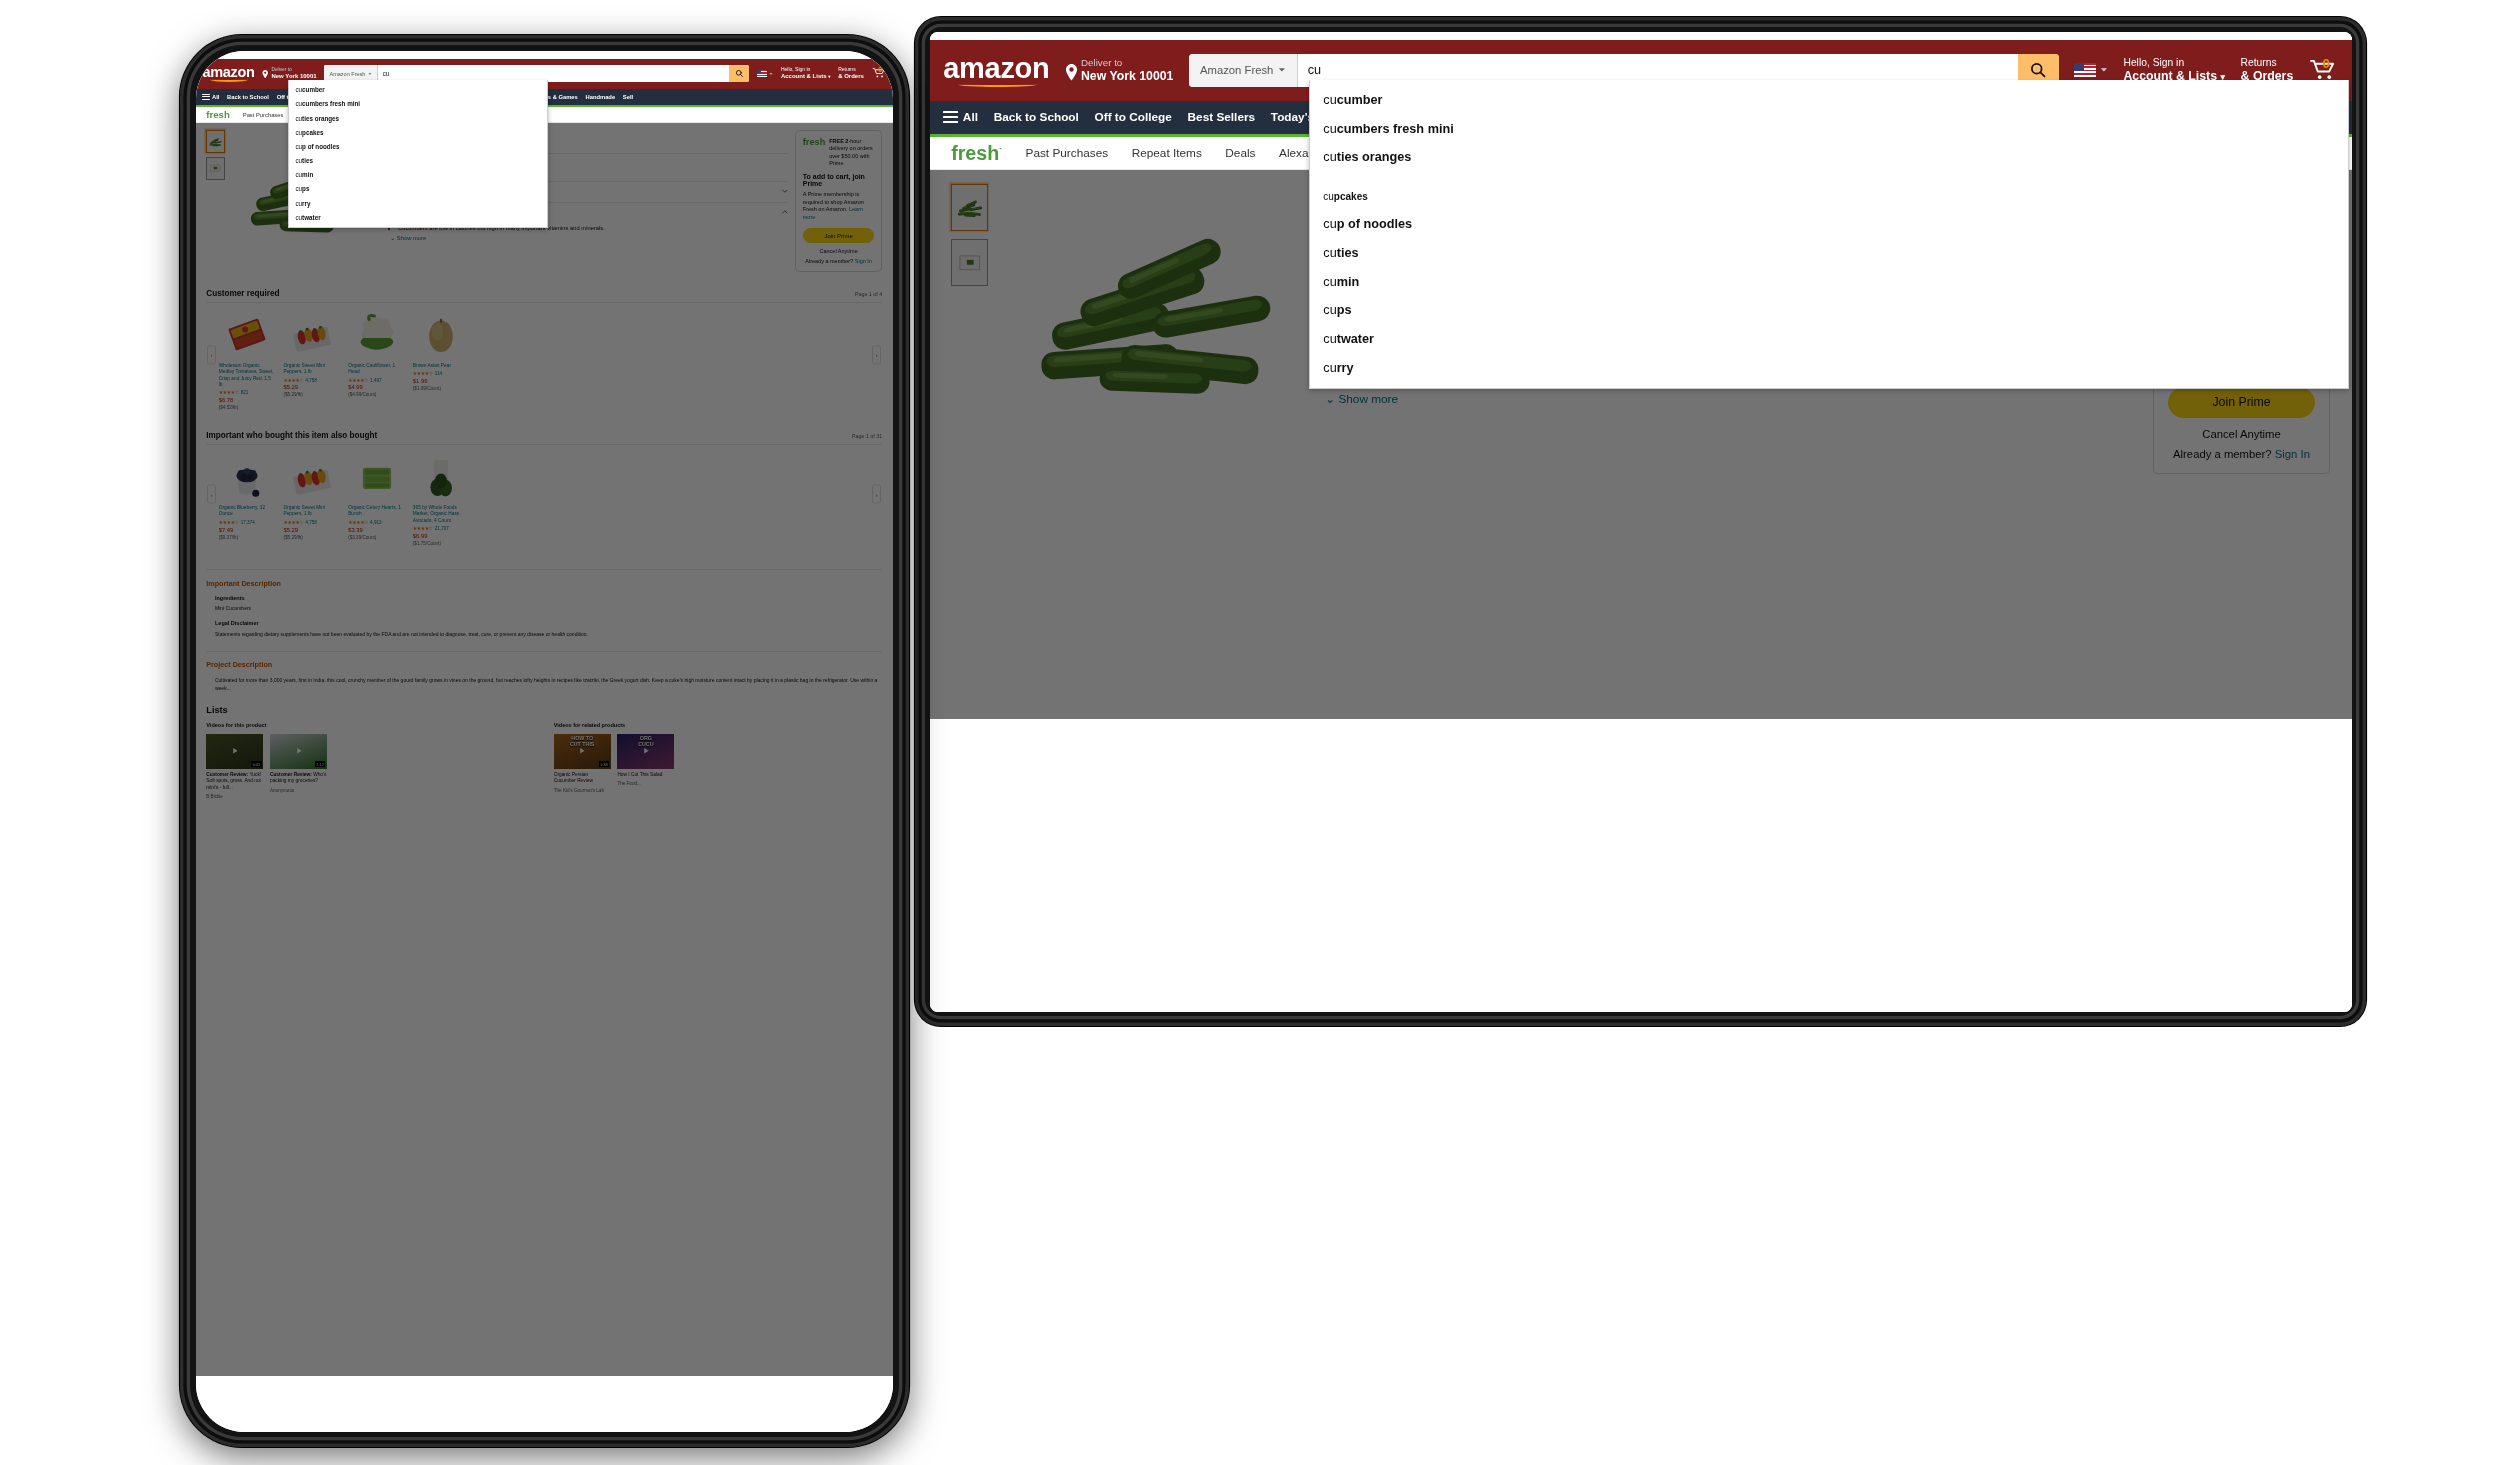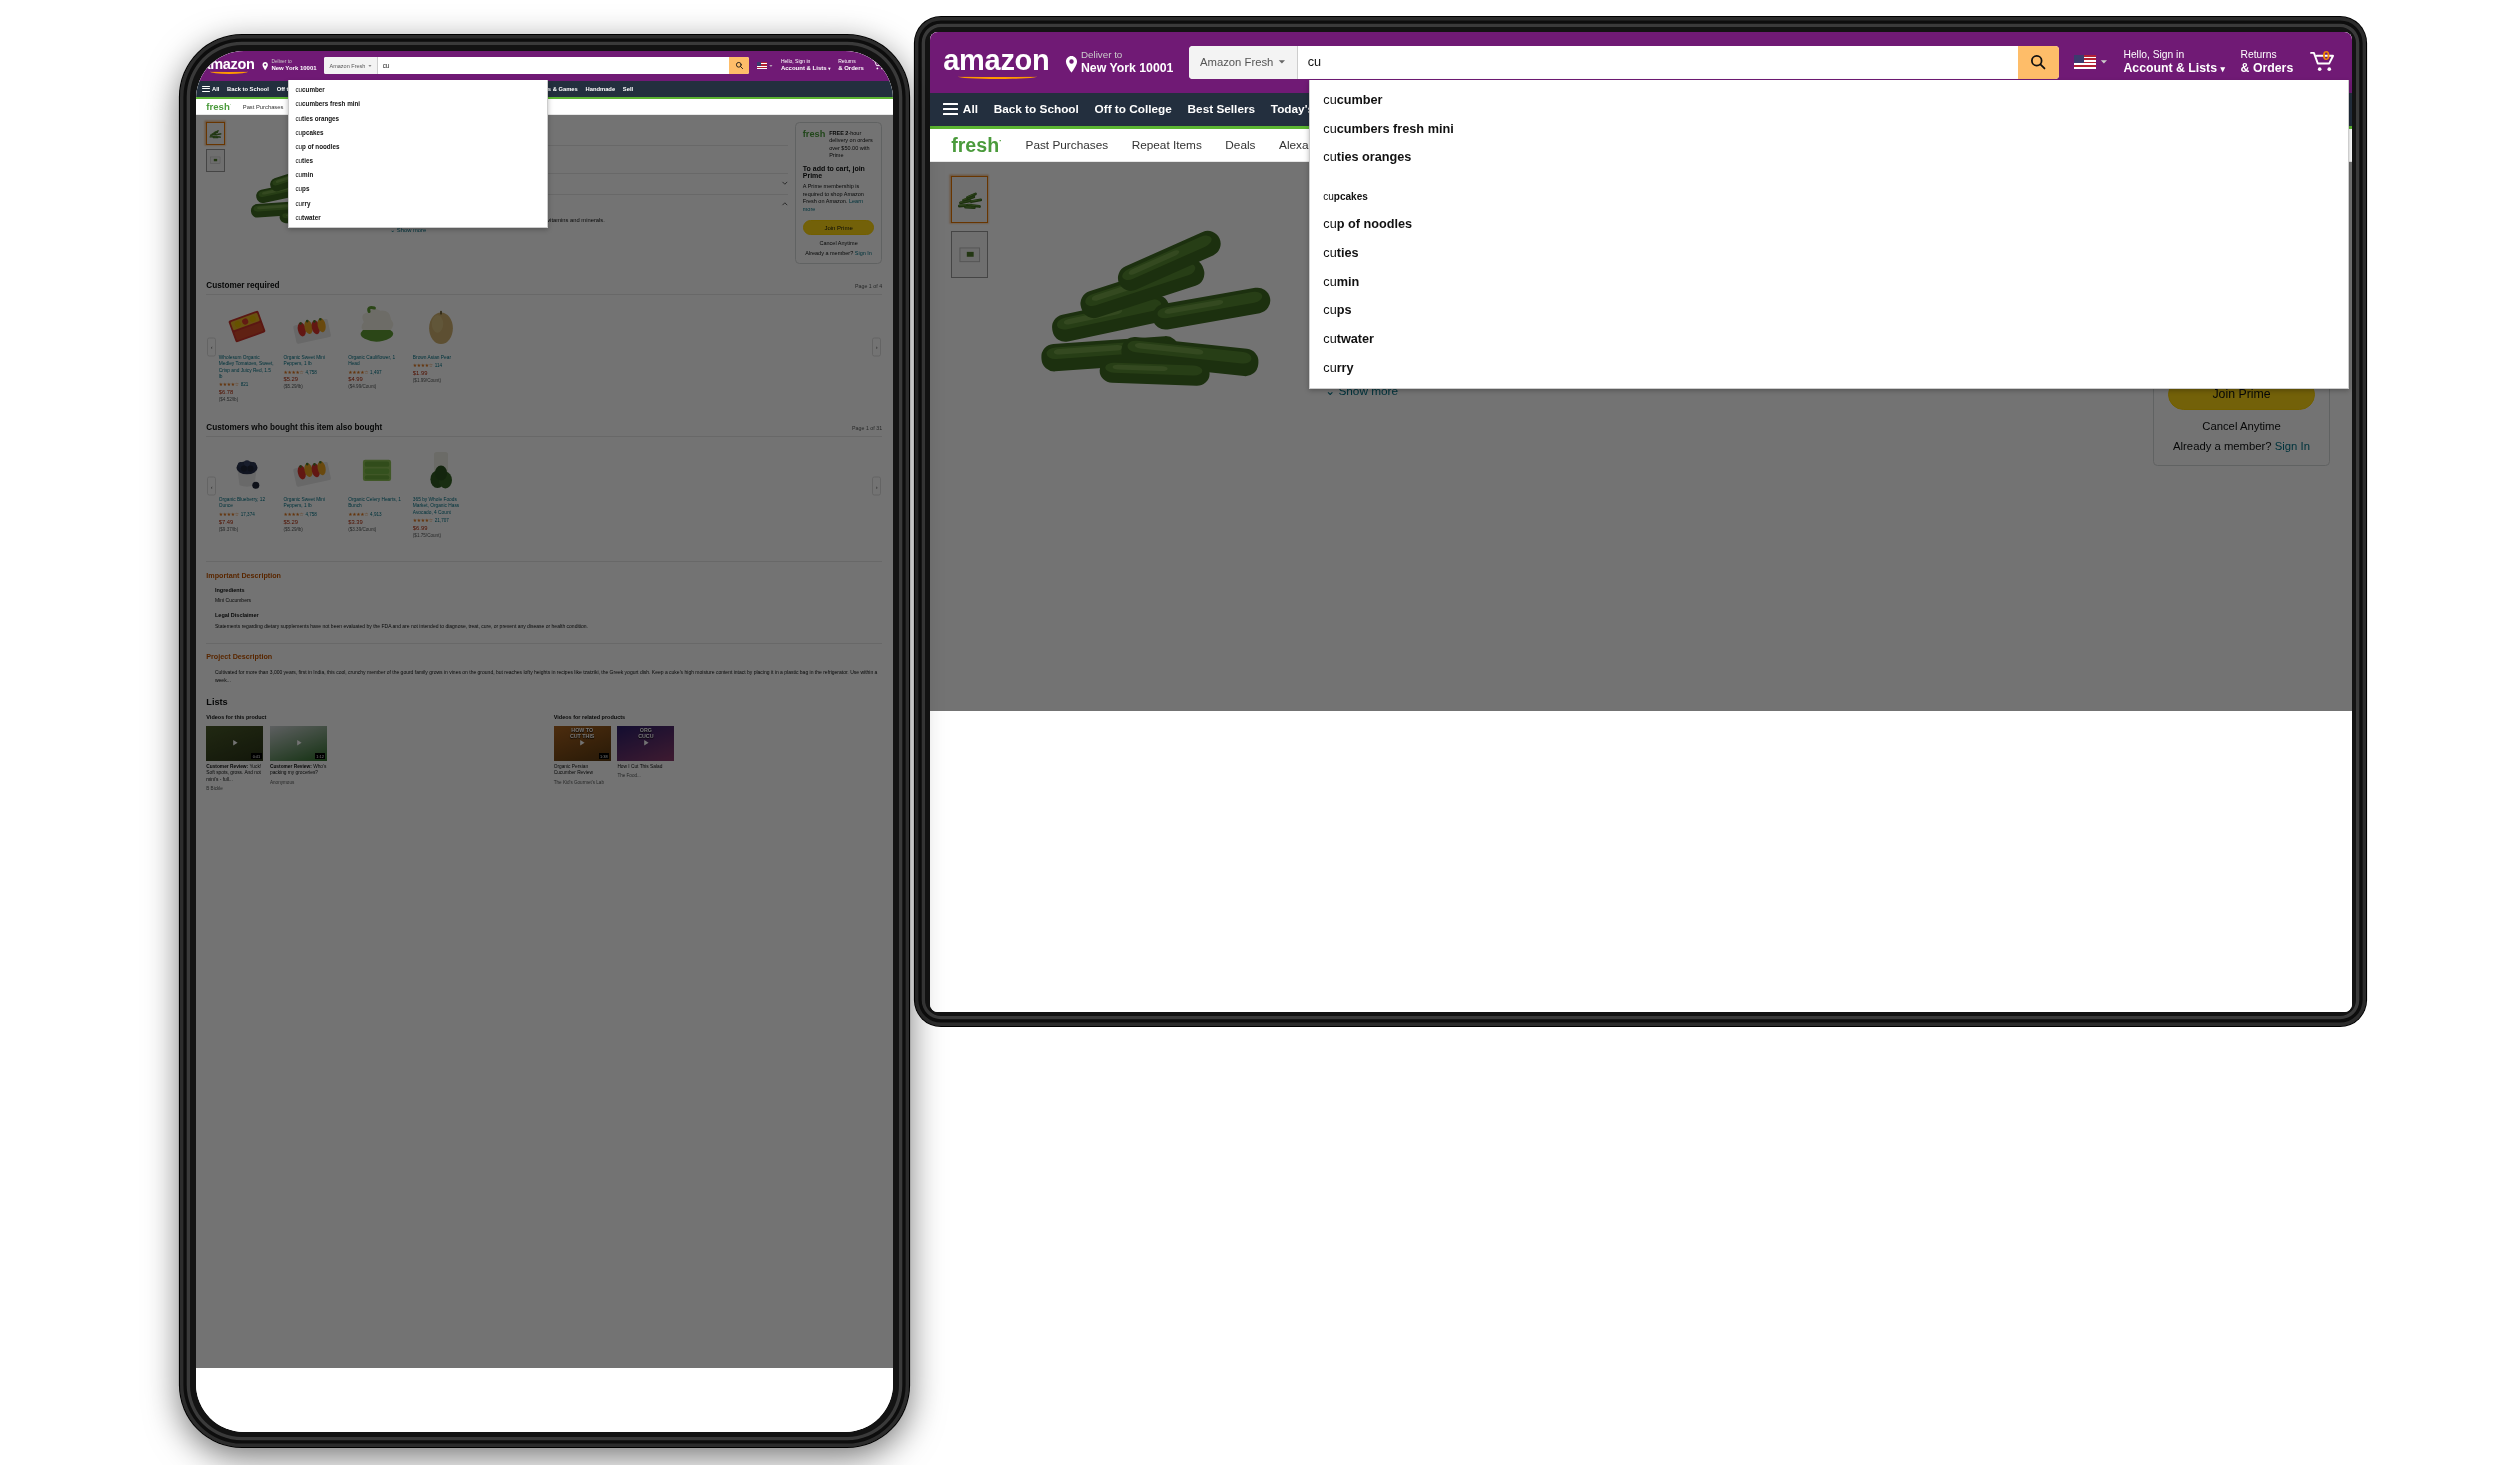--- a/index.html
+++ b/index.html
@@ -40,21 +40,21 @@
   #phone-screen {
     left: 15.7px; top: 15.7px; width: 697px; height: 1381px; border-radius: 48px;
   }
   #phone .notch-cam {
     position:absolute; border-radius:50%; background:#1d1d1d;
     box-shadow: inset 0 0 0 1.7px #2f2f2f;
   }
 
   
   .amz { position:absolute; left:0; top:0; background:#fff; transform-origin: 0 0; }
-  .amz-header { background:#701a75; color:#fff; display:flex; align-items:center; padding:0 7.8px; position:relative; z-index:5; }
+  .amz-header { background:#7f1d1d; color:#fff; display:flex; align-items:center; padding:0 7.8px; position:relative; z-index:5;margin-top:8px; }
   .amz-logo { font-weight:bold; letter-spacing:-0.3px; color:#fff; position:relative; padding-bottom:3.4px; }
   .amz-logo .smile {
     position:absolute; left:14%; bottom:1.1px; width:74%; height:5px;
     border-bottom:2.2px solid #ff9900; border-radius:0 0 60% 60%;
   }
   .deliver-to { display:flex; align-items:flex-end; gap:2.8px; color:#fff; white-space:nowrap; }
   .deliver-to .pin { color:#fff; line-height:1; }
   .deliver-to .dt-l1 { color:#ccc; }
   .deliver-to .dt-l2 { font-weight:bold; }
 
@@ -678,21 +678,21 @@
                   </div>
                   <div class="price" style="font-size:5.8px;">$1.99</div>
                   <div class="unit" style="font-size:4.6px;">($1.99/Count)</div>
                 </div>
               </div>
               <div class="car-arrow" style="left:1px;width:8.7px;height:19px;font-size:5.8px;">‹</div>
               <div class="car-arrow" style="right:1px;width:8.7px;height:19px;font-size:5.8px;">›</div>
             </div>
             <div class="carousel" style="margin:10.6px 10.6px;padding-bottom:4.8px;">
               <div class="car-head" style="padding-bottom:3.9px;">
-                <span class="car-title" style="font-size:8.2px;">Customers who bought this item also bought</span>
+                <span class="car-title" style="font-size:8.2px;">Important who bought this item also bought</span>
                 <span class="car-page" style="font-size:5.3px;">Page 1 of 31</span>
               </div>
               <div class="car-items" style="gap:7.7px;padding:5.8px 12.5px;">
                 <div class="car-card" style="width:57px;gap:1.9px;">
                   <div class="card-img" style="height:52px;">
                     <svg width="44" height="47" viewBox="0 0 100 100">
                       <path d="M28 48 L72 48 L67 86 Q50 92 33 86 Z" fill="#e9e9e9"></path>
                       <ellipse cx="50" cy="46" rx="24" ry="15" fill="#27304a"></ellipse>
                       <circle cx="36" cy="40" r="7" fill="#2b3552"></circle>
                       <circle cx="50" cy="36" r="7" fill="#354163"></circle>

